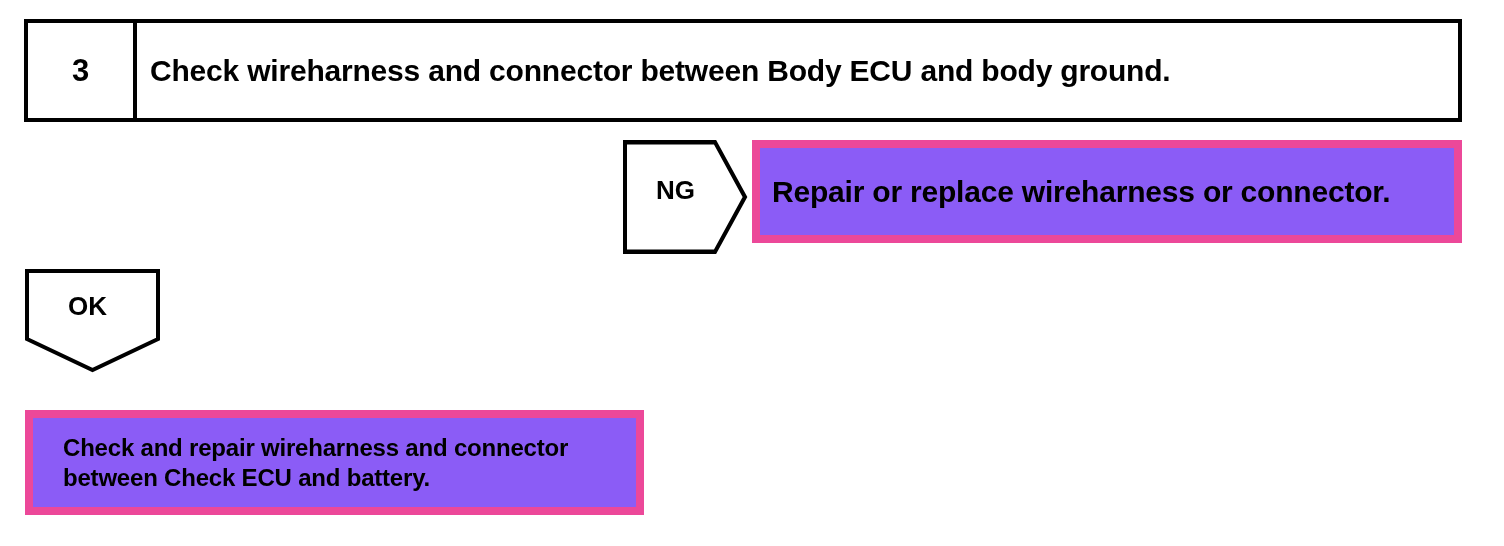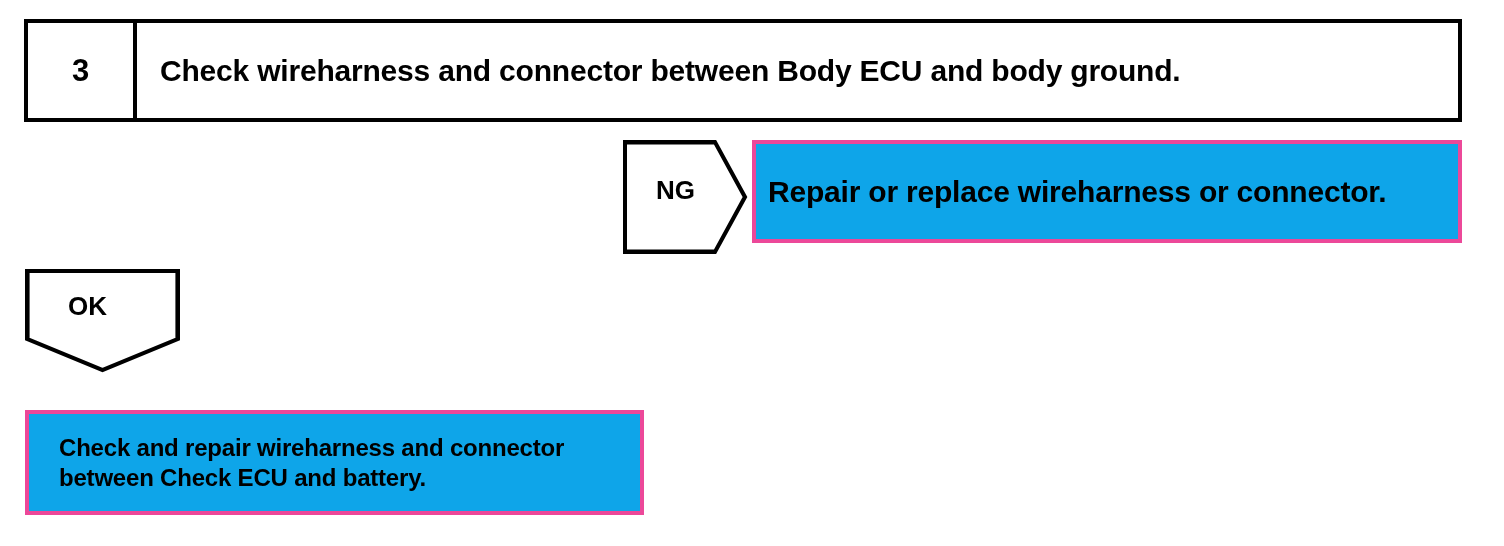--- a/index.html
+++ b/index.html
@@ -46,21 +46,21 @@
   .step-num {
     font-size: 31px;
     font-weight: bold;
     letter-spacing: 0px;
     line-height: 1;
   }
   .step-text-cell {
     flex: 1 1 auto;
     display: flex;
     align-items: center;
-    padding-left: 23px;
+    padding-left: 13px;
     box-sizing: border-box;
   }
   .step-text {
     font-size: 30px;
     font-weight: bold;
     line-height: 1.1;
     letter-spacing: -0.2px;
     white-space: nowrap;
   }
 
@@ -69,21 +69,21 @@
     position: absolute;
     left: 623px;
     top: 140px;
     width: 124px;
     height: 114px;
   }
   .tag-ok {
     position: absolute;
     left: 25px;
     top: 269px;
-    width: 155px;
+    width: 135px;
     height: 103px;
     text-decoration: underline;
   }
   .tag-svg {
     display: block;
     width: 100%;
     height: 100%;
     overflow: visible;
   }
   .tag-label {
@@ -99,22 +99,22 @@
   }
   .tag-ok .tag-label {
     left: 43px;
     top: 24px;
   }
 
   
   .action-box {
     position: absolute;
     box-sizing: border-box;
-    border: 4px solid #ec4899;
-    background: #0ea5e9;
+    border: 8px solid #ec4899;
+    background: #8b5cf6;
     display: flex;
     align-items: center;
   }
   .action-box.repair {
     left: 752px;
     top: 140px;
     width: 710px;
     height: 103px;
     padding-left: 12px;
   }

